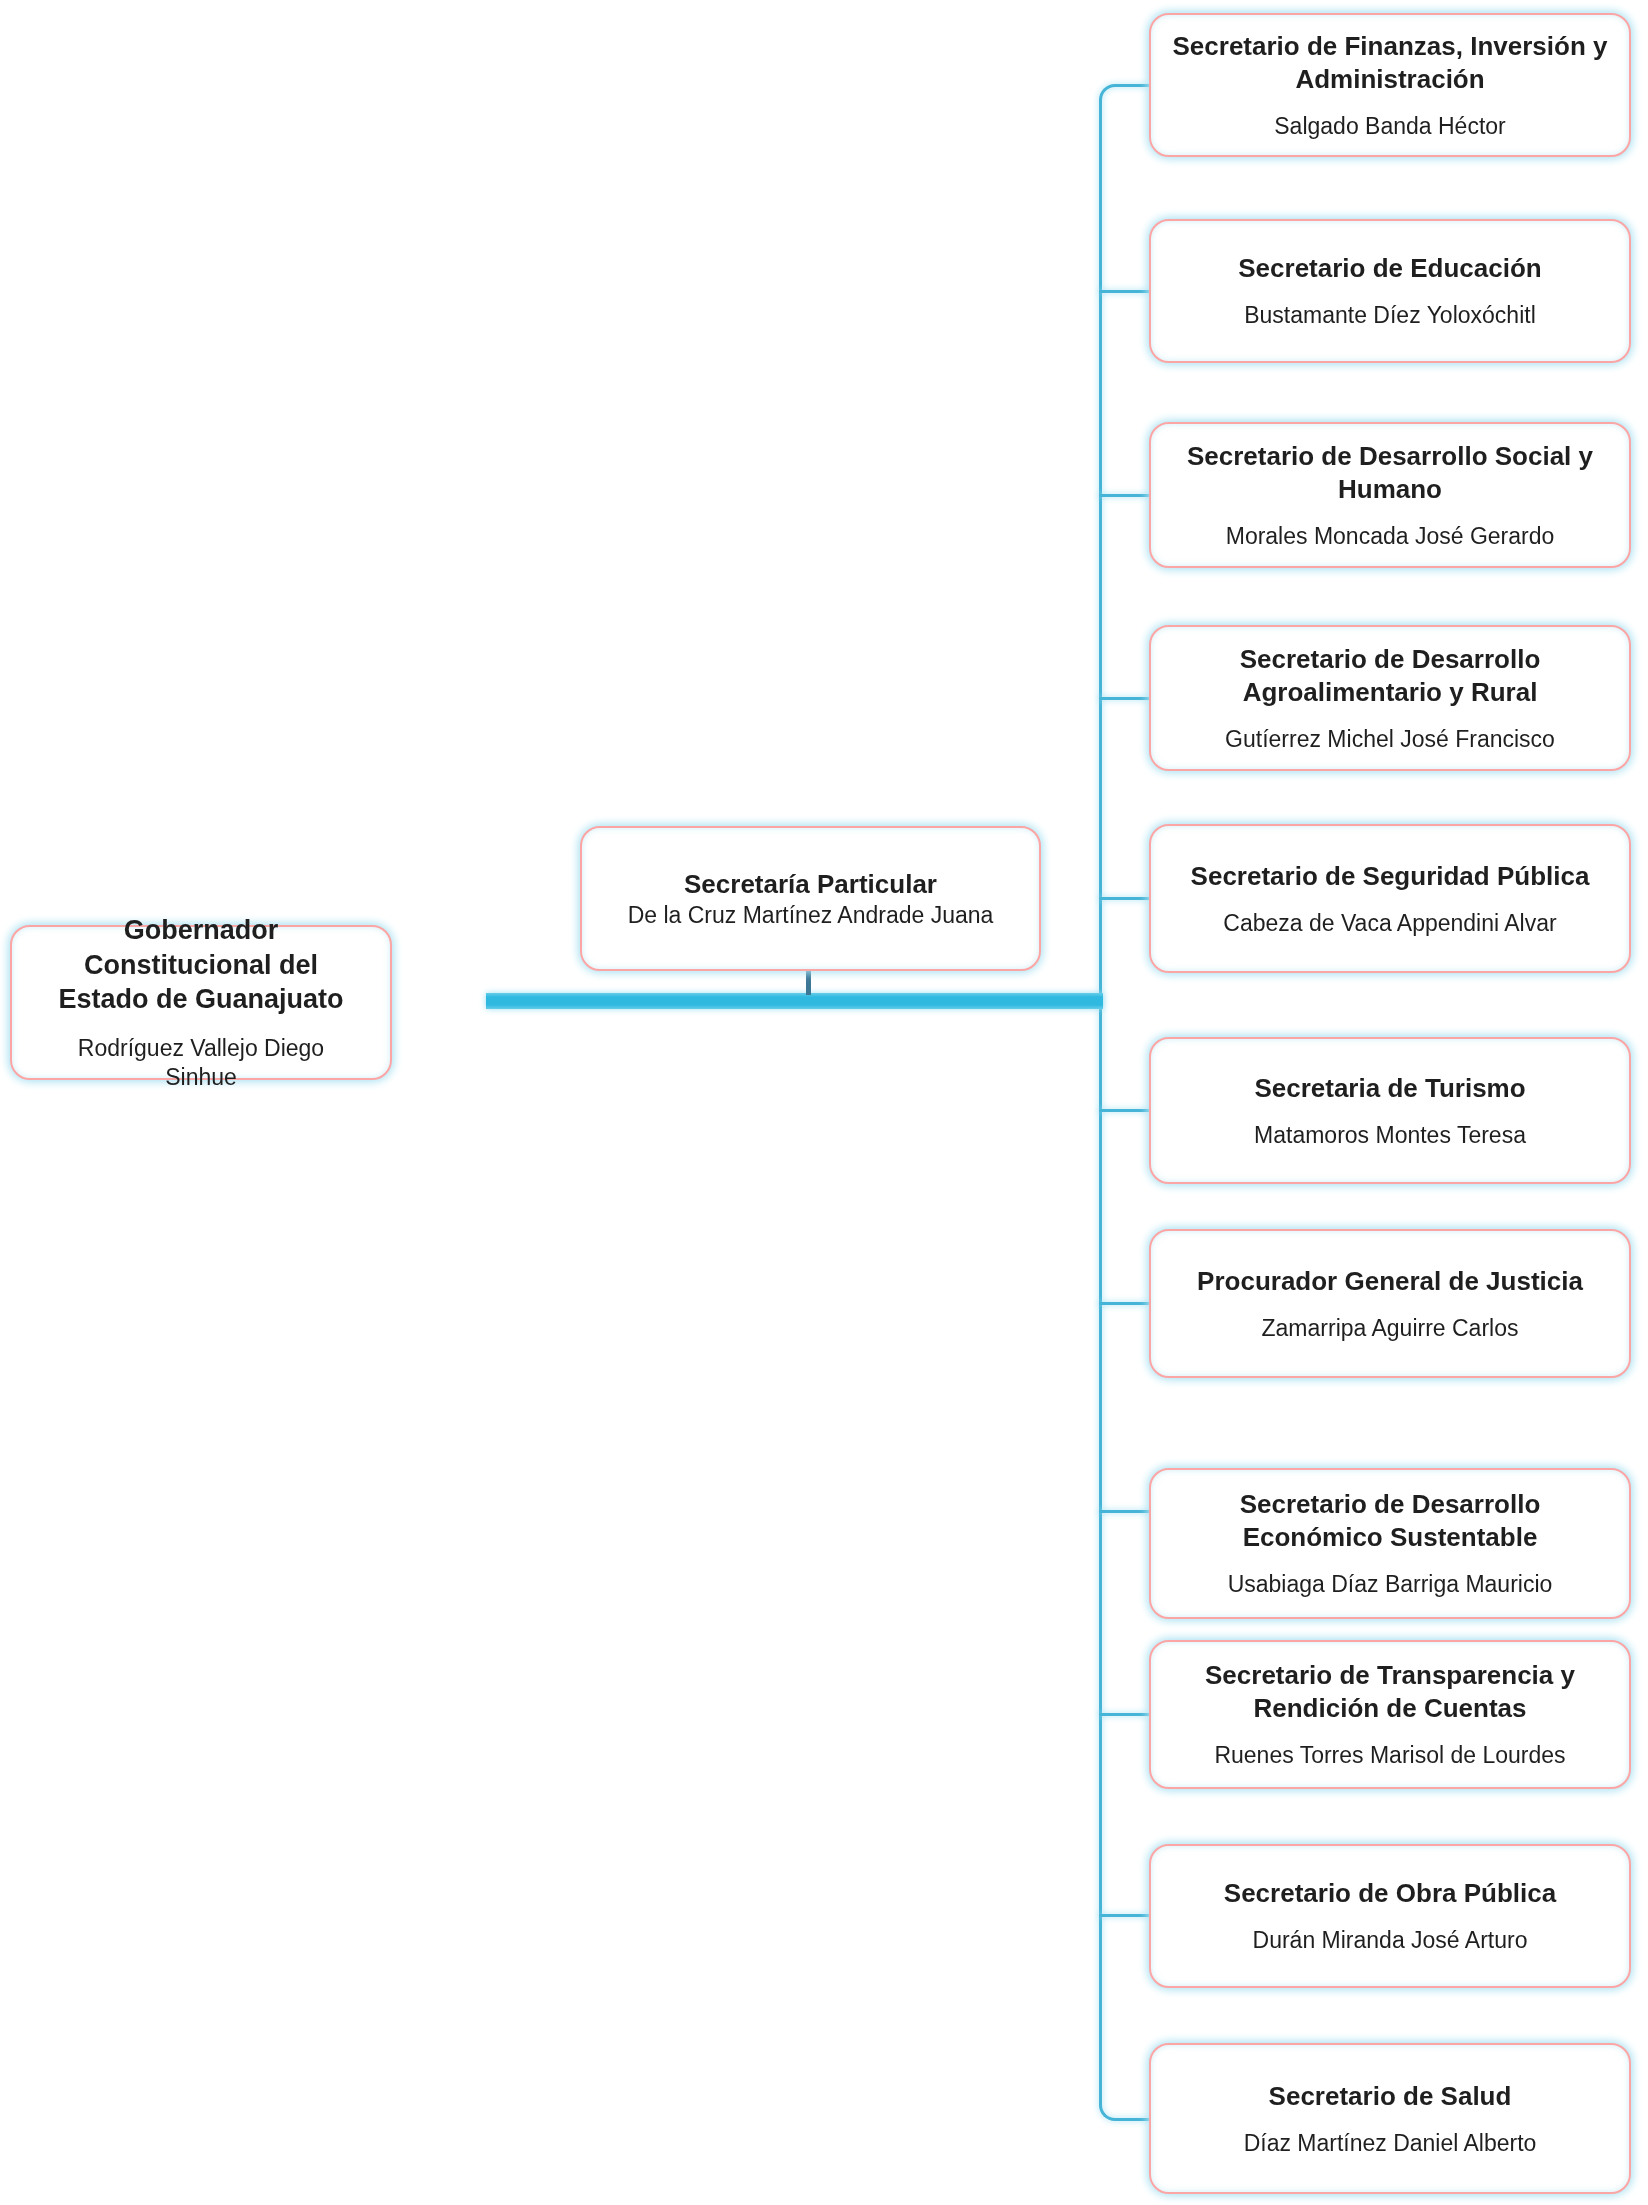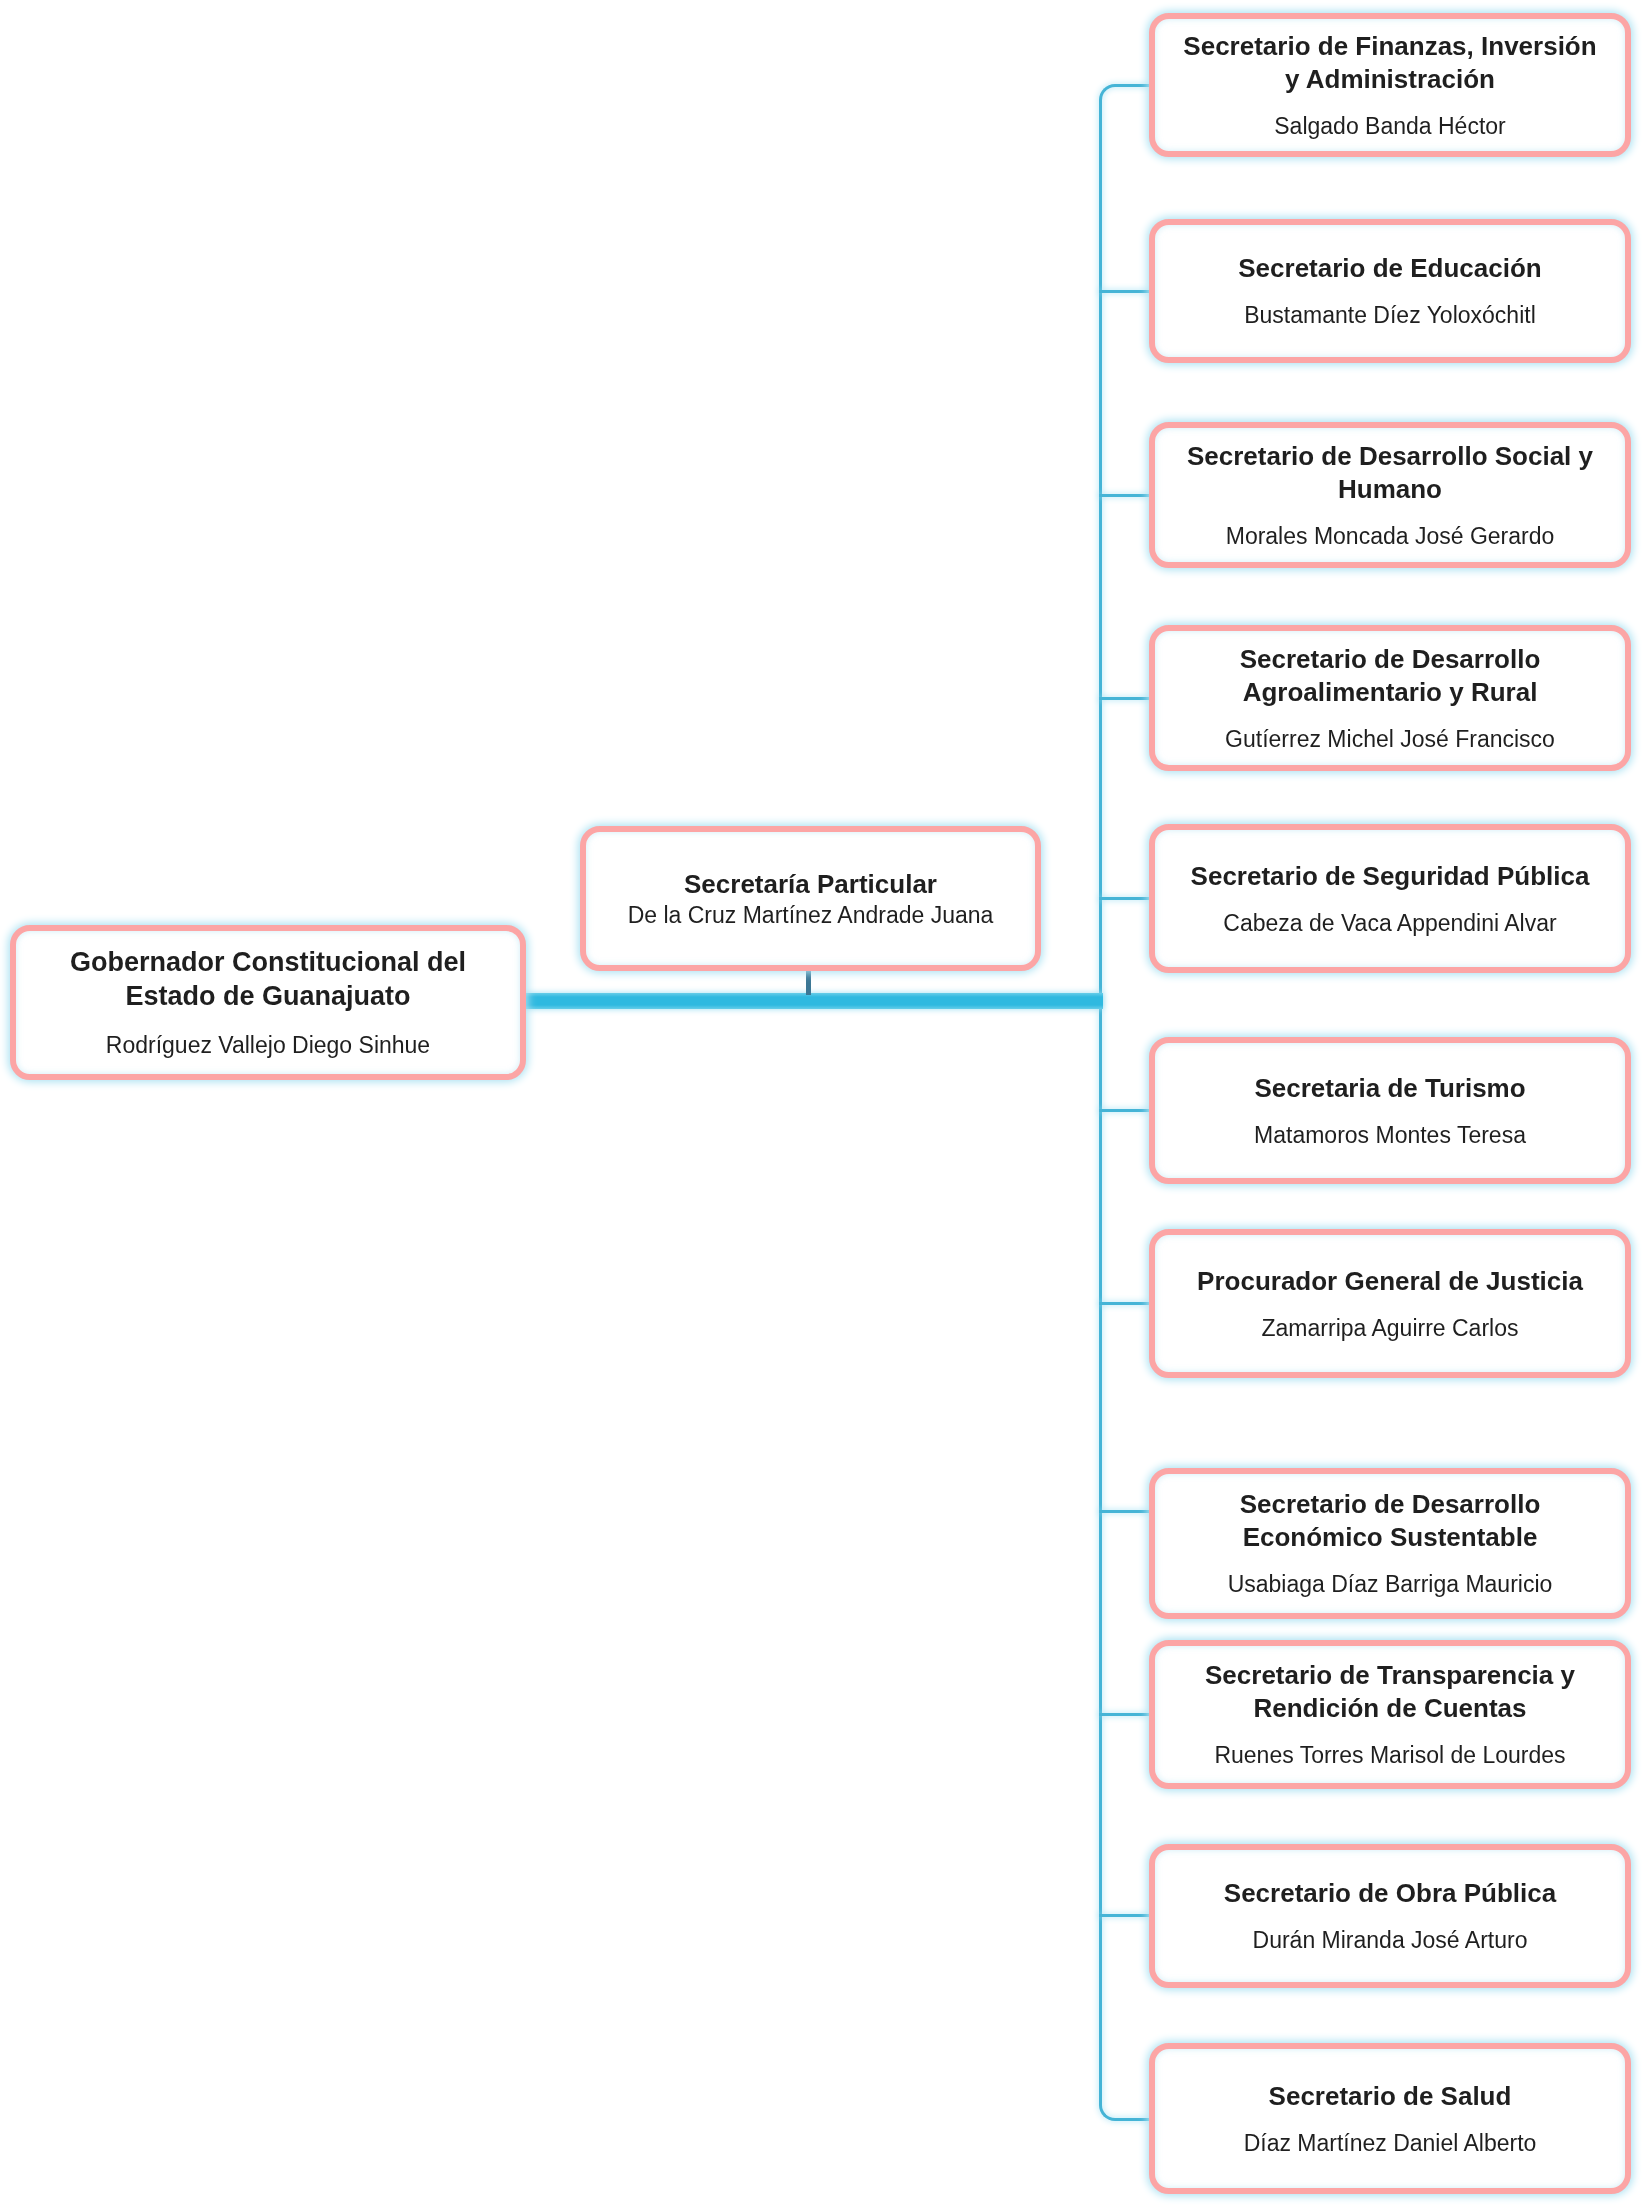--- a/index.html
+++ b/index.html
@@ -41,41 +41,41 @@
     width: 5px; height: 28px;
     background: #3c7795;
   }
 
   
   .node {
     position: absolute;
     z-index: 2;
     box-sizing: border-box;
     background: #ffffff;
-    border: 6px solid #fca5a5;
+    border: 2px solid #fca5a5;
     border-radius: 20px;
     box-shadow: 0 0 9px 2px #ace2f2, inset 0 0 6px rgba(165, 222, 240, 0.55);
     display: flex;
     flex-direction: column;
     justify-content: center;
     text-align: center;
     color: #1f1f1f;
   }
   .node .title {
     font-weight: bold;
     font-size: 26px;
     line-height: 1.27;
   }
   .node .person {
     font-size: 23px;
     line-height: 1.25;
   }
   .node-governor {
     left: 10px; top: 925px;
-    width: 516px; height: 155px;
+    width: 382px; height: 155px;
     padding: 0 32px;
   }
   .node-governor .title { font-size: 27px; }
   .node-governor .person { margin-top: 18px; }
   .node-particular {
     left: 580px; top: 826px;
     width: 461px; height: 145px;
     padding: 0 24px;
   }
   .node-particular .person { }

